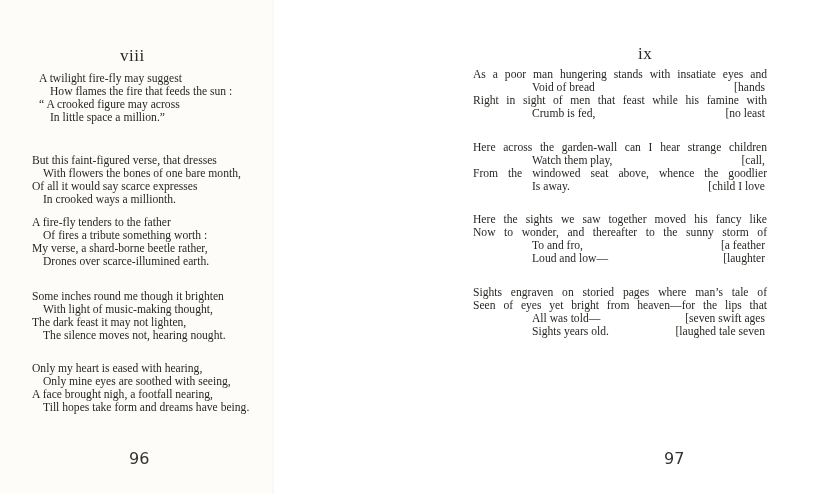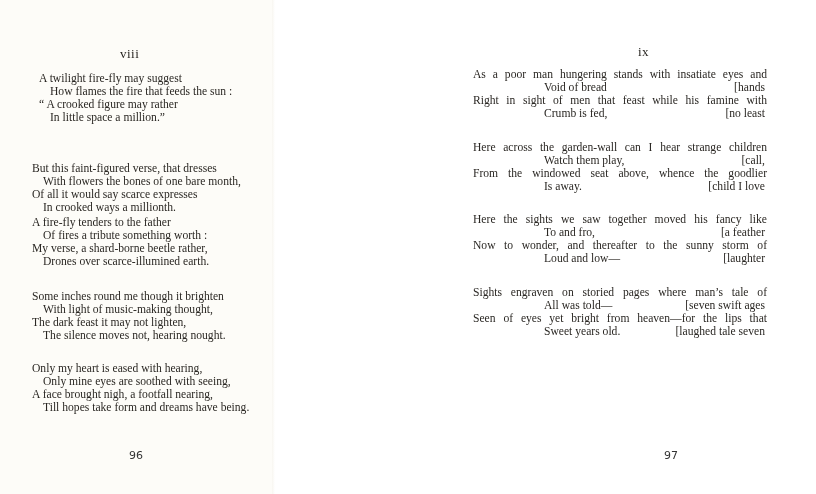--- a/index.html
+++ b/index.html
@@ -8,53 +8,53 @@
       background: #ffffff;
       font-family: "Liberation Serif", "DejaVu Serif", serif;
       color: #2a2723;
     }
     .page { position: absolute; top: 0; height: 494px; }
     .page-left { left: 0; width: 274px; background: #fdfcf8; }
     .page-right { left: 274px; width: 542px; background: #ffffff; }
     .gutter { position: absolute; left: 272px; top: 0; width: 3px; height: 494px;
       background: linear-gradient(to right, #f8f6f0, #ffffff); }
 
-    .heading { position: absolute; font-size: 13px; letter-spacing: 0.5px; }
-    .page-num { position: absolute; font-size: 11px; font-family: "DejaVu Sans", sans-serif; color: #333; }
+    .heading { position: absolute; font-size: 17px; letter-spacing: 0.5px; }
+    .page-num { position: absolute; font-size: 16px; font-family: "DejaVu Sans", sans-serif; color: #333; }
 
     .stanza { position: absolute; margin: 0; }
     .line { display: block; height: 13.1px; line-height: 13.1px; font-size: 11.6px; white-space: nowrap; }
 
     
     .left-stanza { left: 32px; width: 240px; }
     .left-stanza .line.indent { padding-left: 11px; }
 
     
     .right-stanza { left: 473px; width: 294px; }
     .right-stanza .line.long { text-align: justify; text-align-last: justify; }
     .right-stanza .line.short { position: relative; }
-    .right-stanza .line.short .main { position: absolute; left: 59px; margin-left: 12px; }
+    .right-stanza .line.short .main { position: absolute; left: 59px; }
     .right-stanza .line.short .tail { position: absolute; right: 2px; padding-left: 8px; }
   </style>
 </head>
 <body>
 
 <div class="page page-left"></div>
 <div class="page page-right"></div>
 <div class="gutter"></div>
 
 <div class="heading" style="left:120px; top:46px;">viii</div>
 
 <div class="stanza left-stanza" style="top:72px;margin-left:7px;">
   <span class="line">A twilight fire-fly may suggest</span>
   <span class="line indent">How flames the fire that feeds the sun :</span>
-  <span class="line">“ A crooked figure may rather</span>
+  <span class="line">“ A crooked figure may across</span>
   <span class="line indent">In little space a million.”</span>
 </div>
-<div class="stanza left-stanza" style="top:162px;">
+<div class="stanza left-stanza" style="top:154px;">
   <span class="line">But this faint-figured verse, that dresses</span>
   <span class="line indent">With flowers the bones of one bare month,</span>
   <span class="line">Of all it would say scarce expresses</span>
   <span class="line indent">In crooked ways a millionth.</span>
 </div>
 <div class="stanza left-stanza" style="top:216px;">
   <span class="line">A fire-fly tenders to the father</span>
   <span class="line indent">Of fires a tribute something worth :</span>
   <span class="line">My verse, a shard-borne beetle rather,</span>
   <span class="line indent">Drones over scarce-illumined earth.</span>
@@ -95,36 +95,36 @@
       <span class="tail">[call,</span>
     </span>
   <span class="line long">From the windowed seat above, whence the goodlier</span>
   <span class="line short">
       <span class="main">Is away.</span>
       <span class="tail">[child I love</span>
     </span>
 </div>
 <div class="stanza right-stanza" style="top:213px;">
   <span class="line long">Here the sights we saw together moved his fancy like</span>
+  <span class="line long">Now to wonder, and thereafter to the sunny storm of</span>
   <span class="line short">
       <span class="main">To and fro,</span>
       <span class="tail">[a feather</span>
     </span>
-  <span class="line long">Now to wonder, and thereafter to the sunny storm of</span>
   <span class="line short">
       <span class="main">Loud and low—</span>
       <span class="tail">[laughter</span>
     </span>
 </div>
 <div class="stanza right-stanza" style="top:286px;">
   <span class="line long">Sights engraven on storied pages where man’s tale of</span>
+  <span class="line long">Seen of eyes yet bright from heaven—for the lips that</span>
   <span class="line short">
       <span class="main">All was told—</span>
       <span class="tail">[seven swift ages</span>
     </span>
-  <span class="line long">Seen of eyes yet bright from heaven—for the lips that</span>
   <span class="line short">
-      <span class="main">Sweet years old.</span>
+      <span class="main">Sights years old.</span>
       <span class="tail">[laughed tale seven</span>
     </span>
 </div>
 
 <div class="page-num" style="left:664px; top:449px;">97</div>
 
 </body></html>

